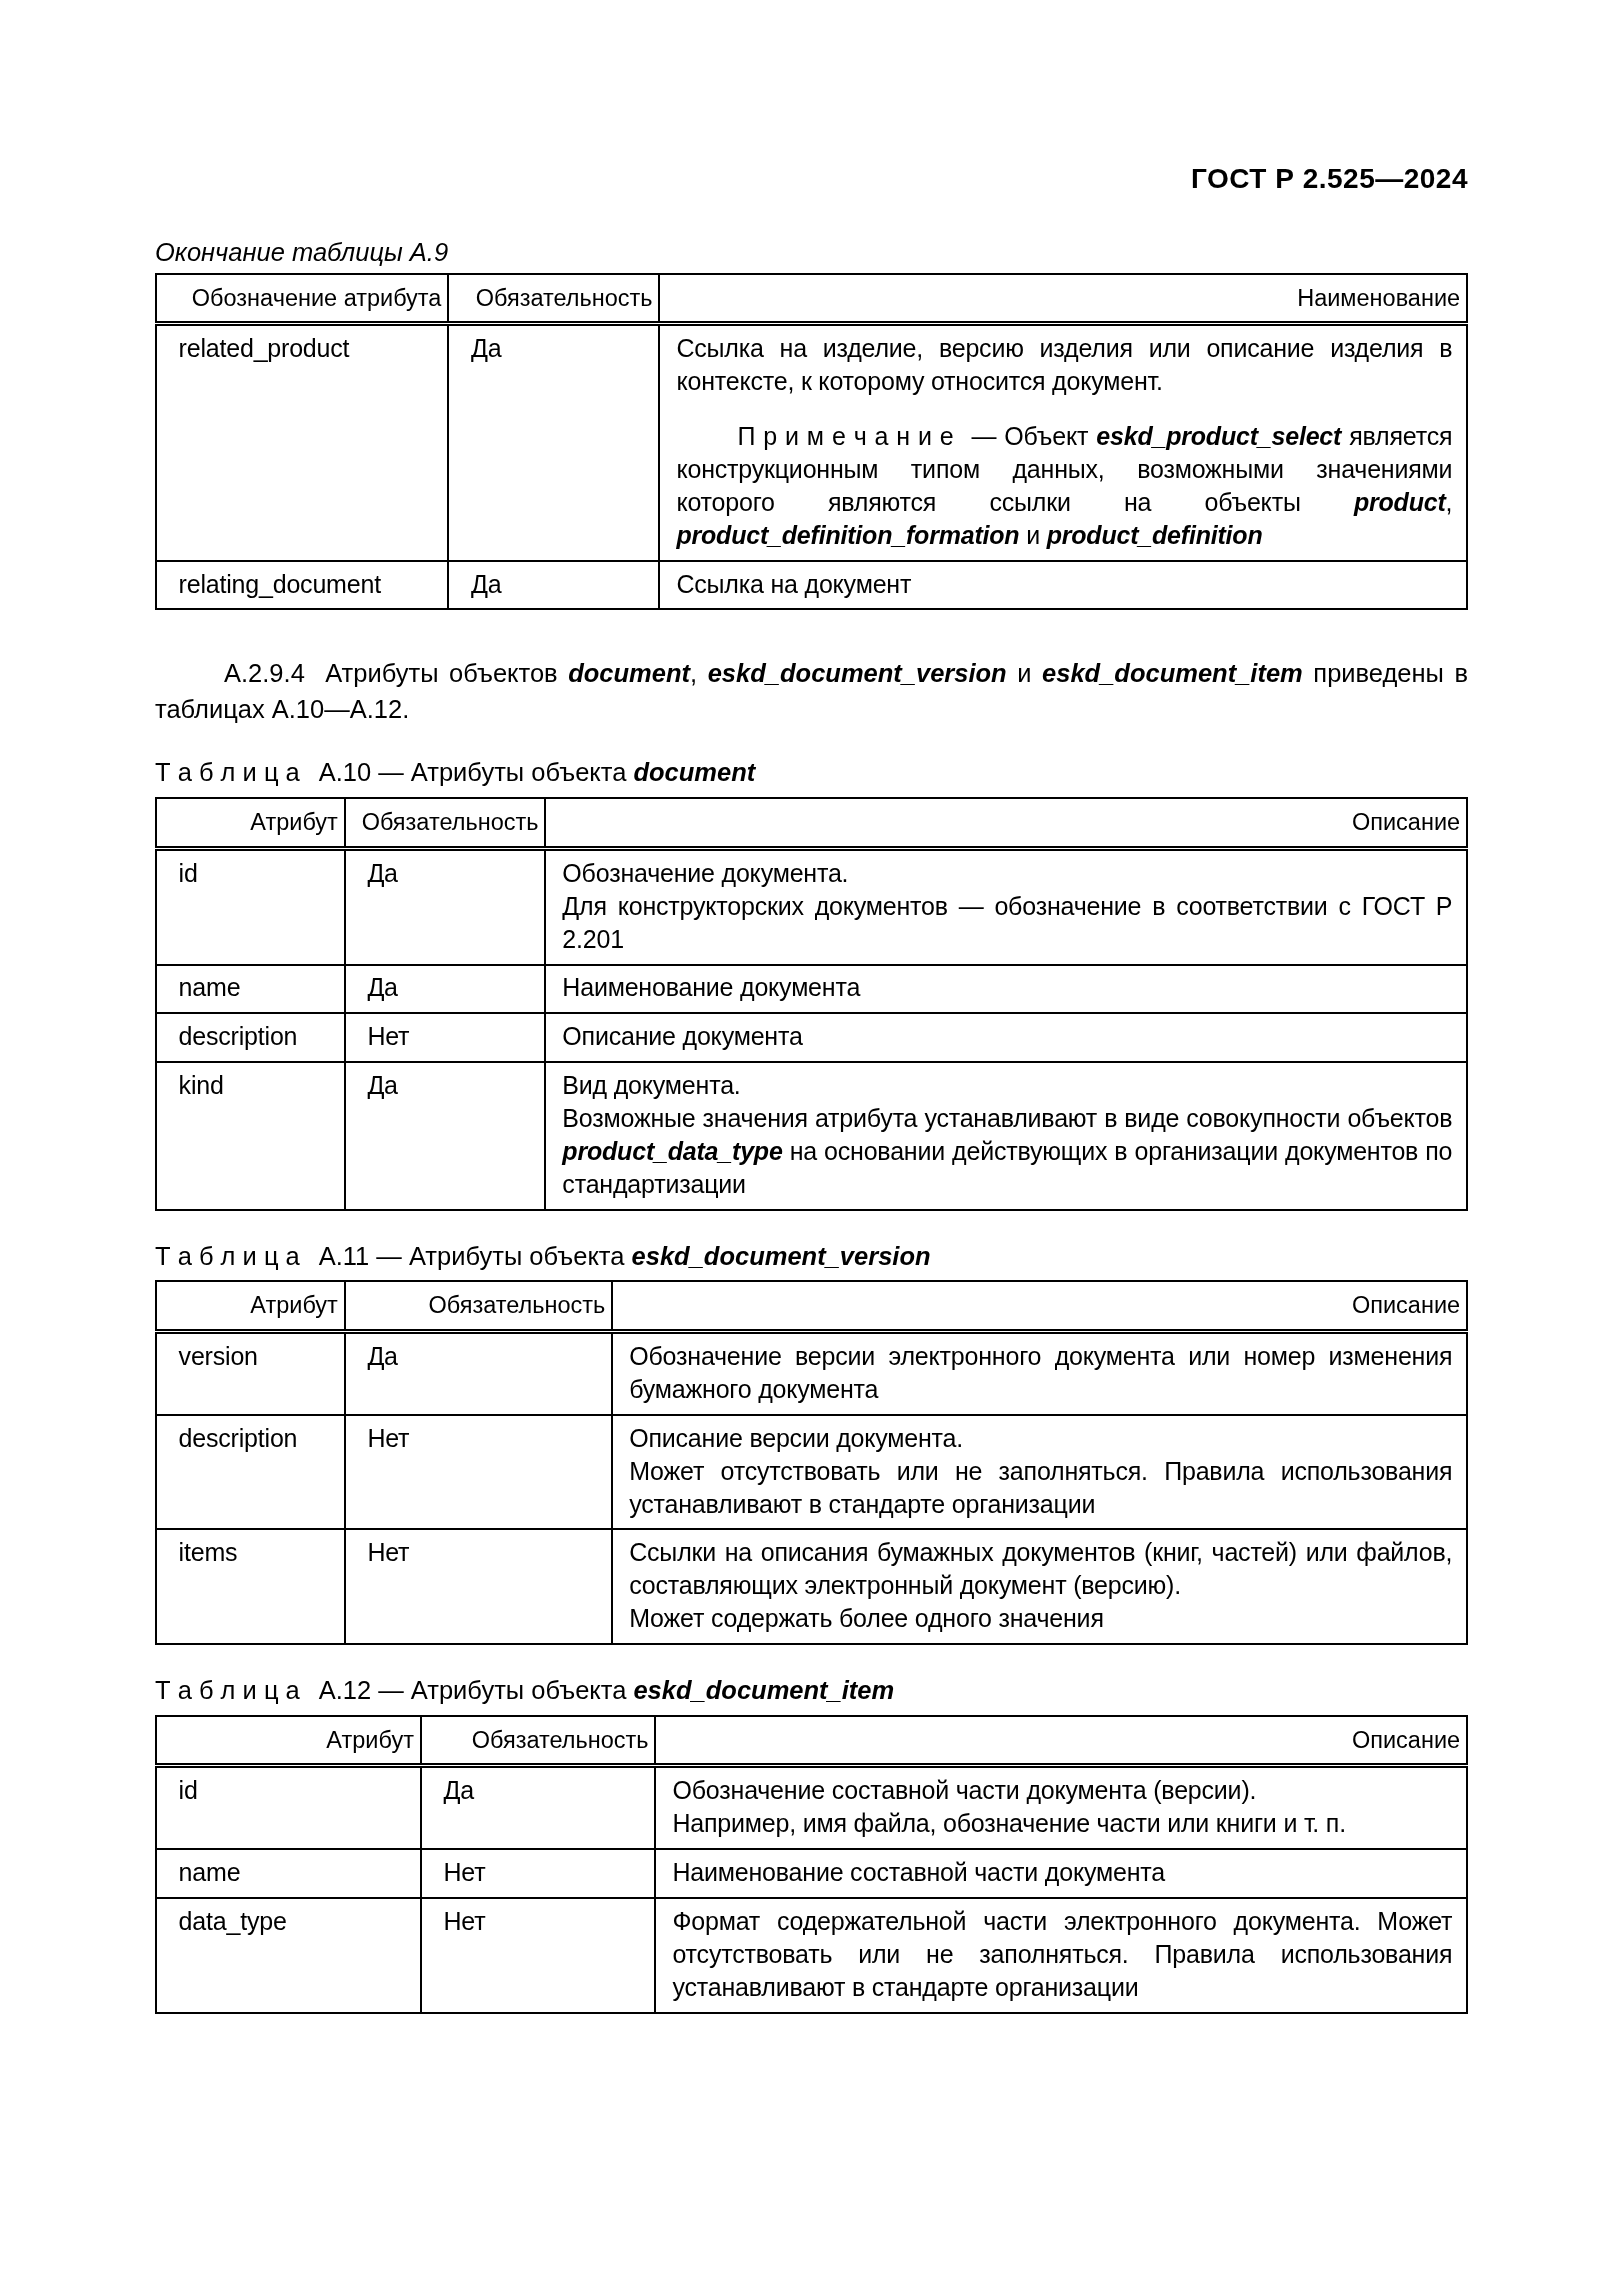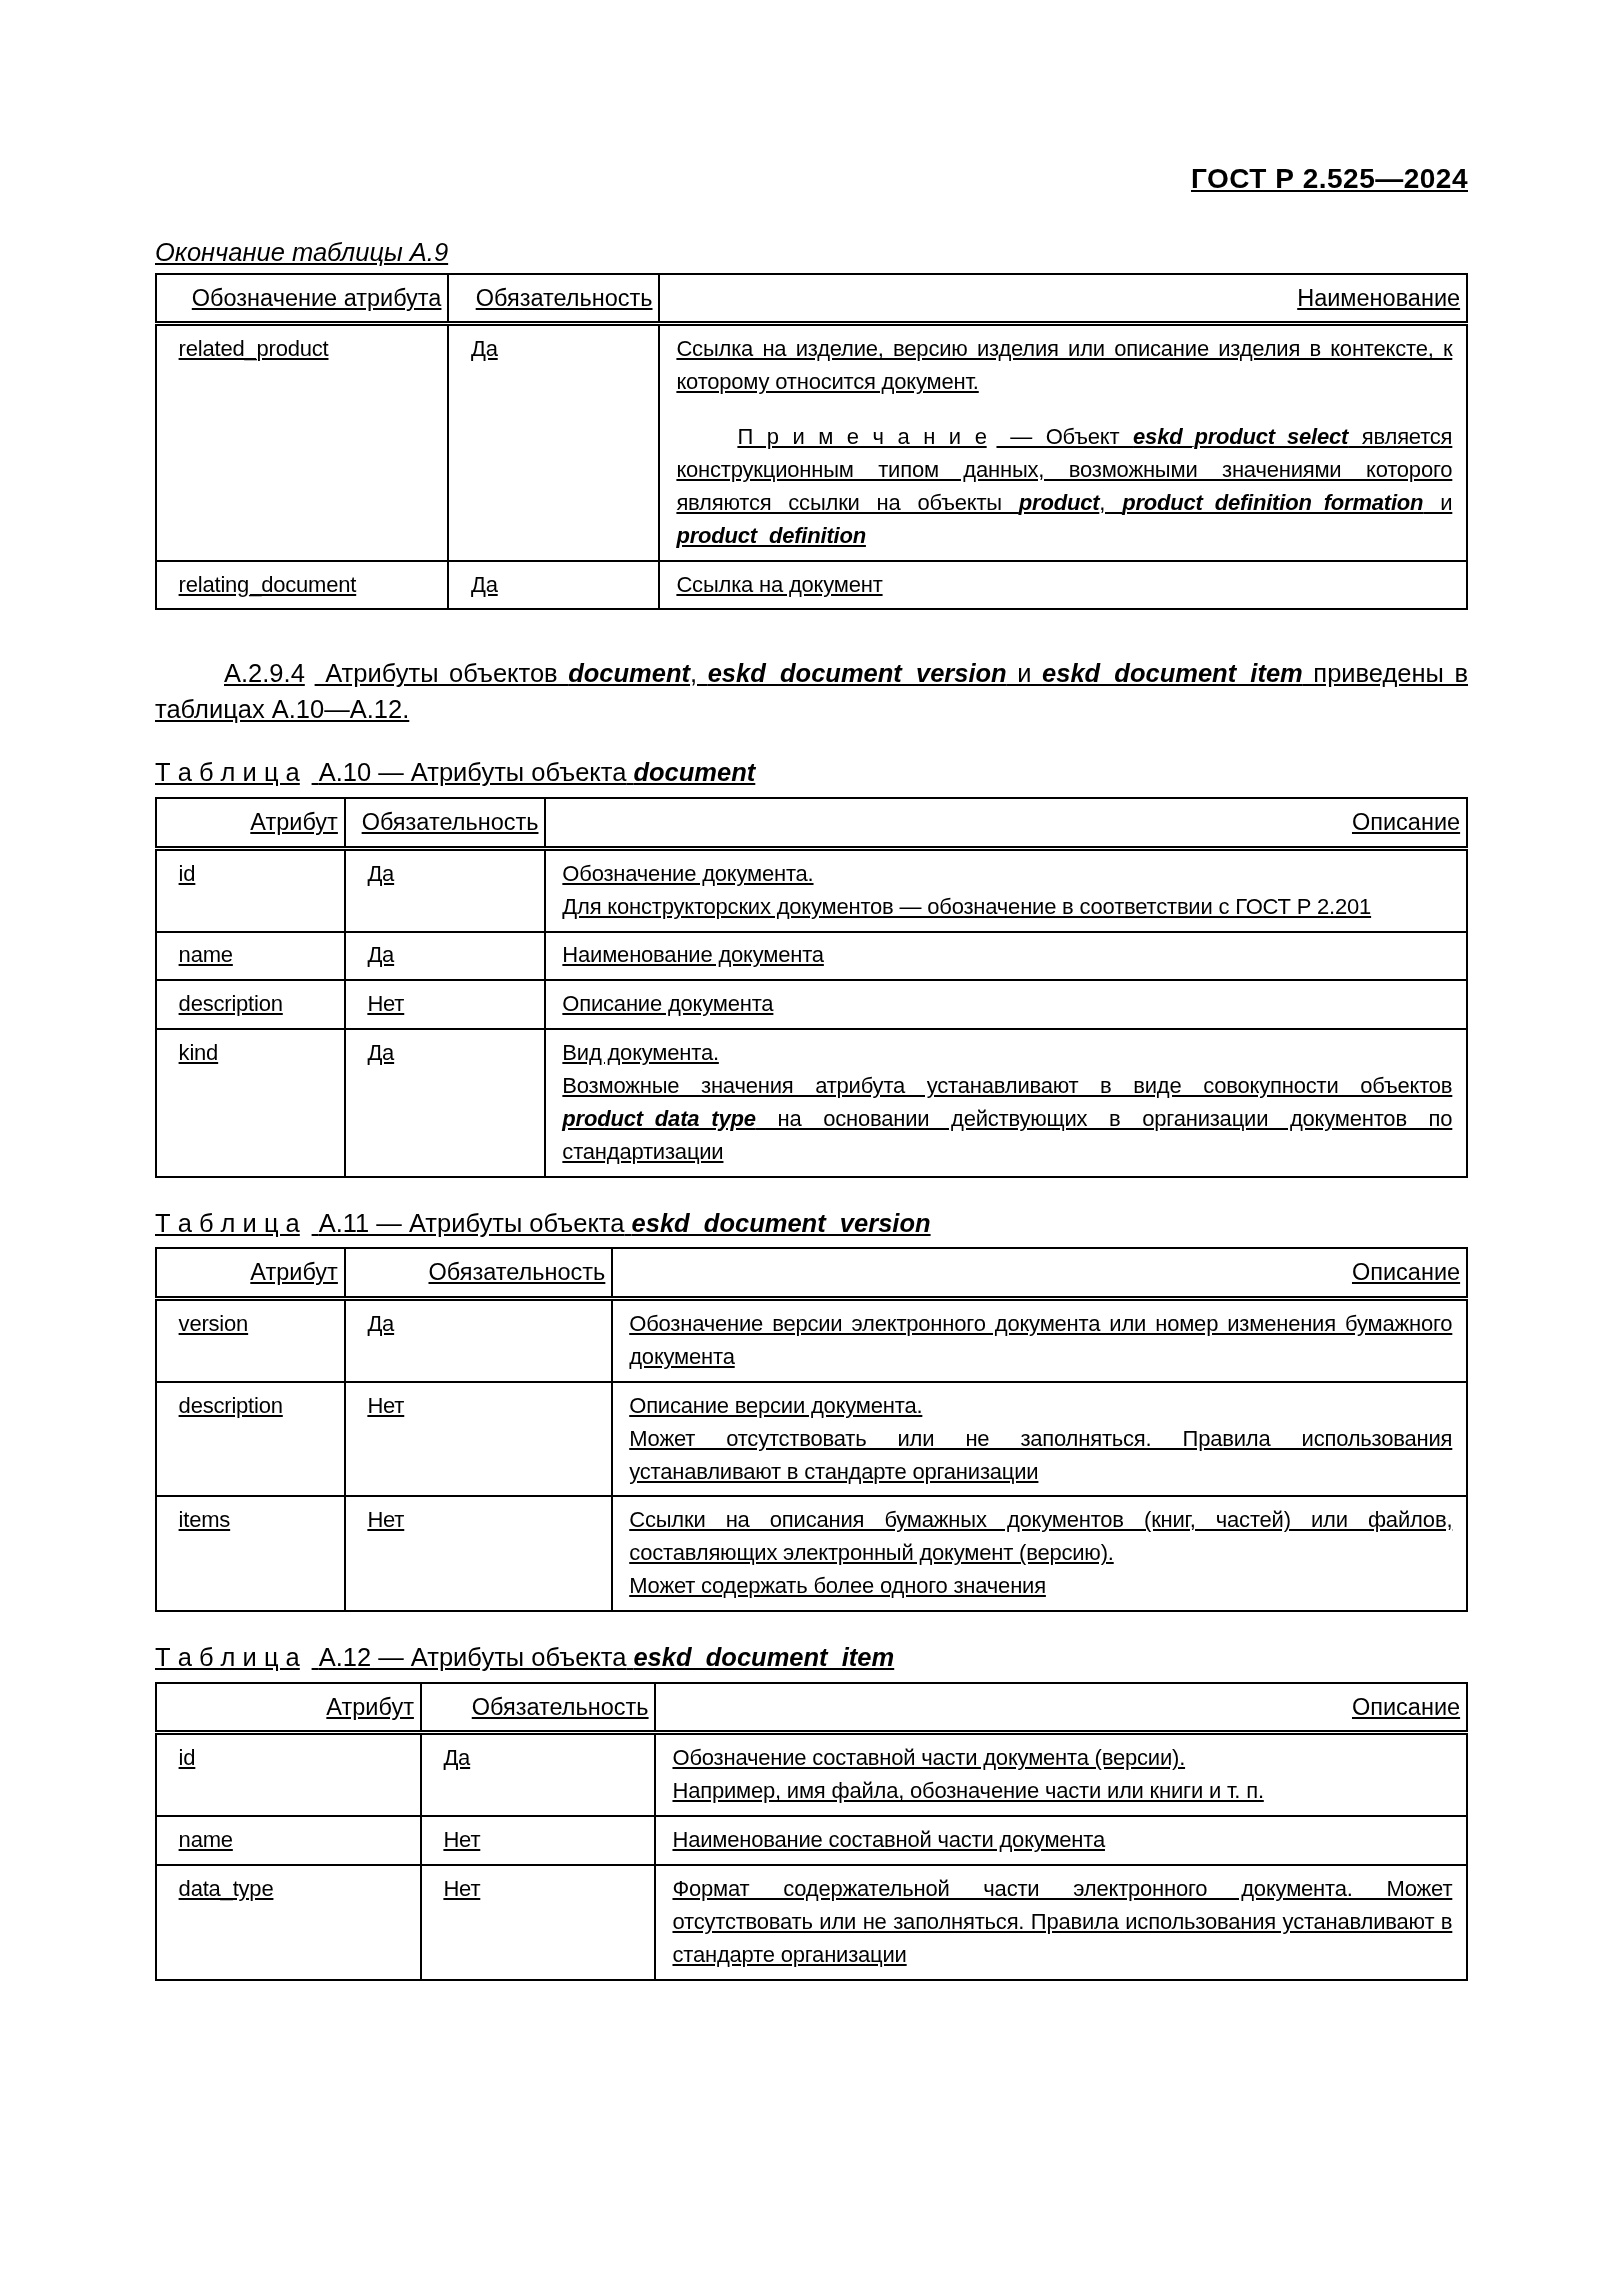--- a/index.html
+++ b/index.html
@@ -3,21 +3,21 @@
 <meta charset="utf-8">
 <style>
   * { box-sizing: border-box; }
   html, body { margin: 0; padding: 0; }
   body {
     width: 1621px; height: 2293px;
     background: #ffffff; color: #000000;
     font-family: "Liberation Sans", "DejaVu Sans", sans-serif;
     position: relative; overflow: hidden;
   }
-  .content { position: absolute; left: 155px; top: 0; width: 1313px; text-decoration: underline; }
+  .content { position: absolute; left: 155px; top: 0; width: 1313px; }
 
   .gost-header {
     margin: 0; padding-top: 163px;
     text-align: right; font-weight: bold;
     font-size: 28px; letter-spacing: 0.5px;
   }
 
   .caption { margin: 43px 0 0 0; font-style: italic; font-size: 25.5px; }
 
   .gost-table {
@@ -25,21 +25,21 @@
     margin-top: 5.9px; border: 2.9px solid #000;
     table-layout: fixed;
   }
   .gost-table th, .gost-table td { border: 2px solid #000; }
   .gost-table th {
     border-bottom: 5.9px double #000;
     font-weight: normal; font-size: 23.5px;
     padding: 9.8px 5.9px; text-align: right; vertical-align: middle;
   }
   .gost-table td {
-    font-size: 22px; line-height: 33px;
+    font-size: 25px; line-height: 33px;
     vertical-align: top; letter-spacing: -0.2px;
     padding: 5.9px 11.8px 7.8px 15.7px;
     margin-left: 6px;
   }
   td.attr { padding-left: 21.6px; }
   td.req  { padding-left: 21.6px; }
   td.desc { text-align: justify; padding-left: 16px; padding-right: 13.7px; }
 
   .note { margin-top: 21.6px; text-indent: 61px; }
   .note-label { margin-right: 9.8px; }

